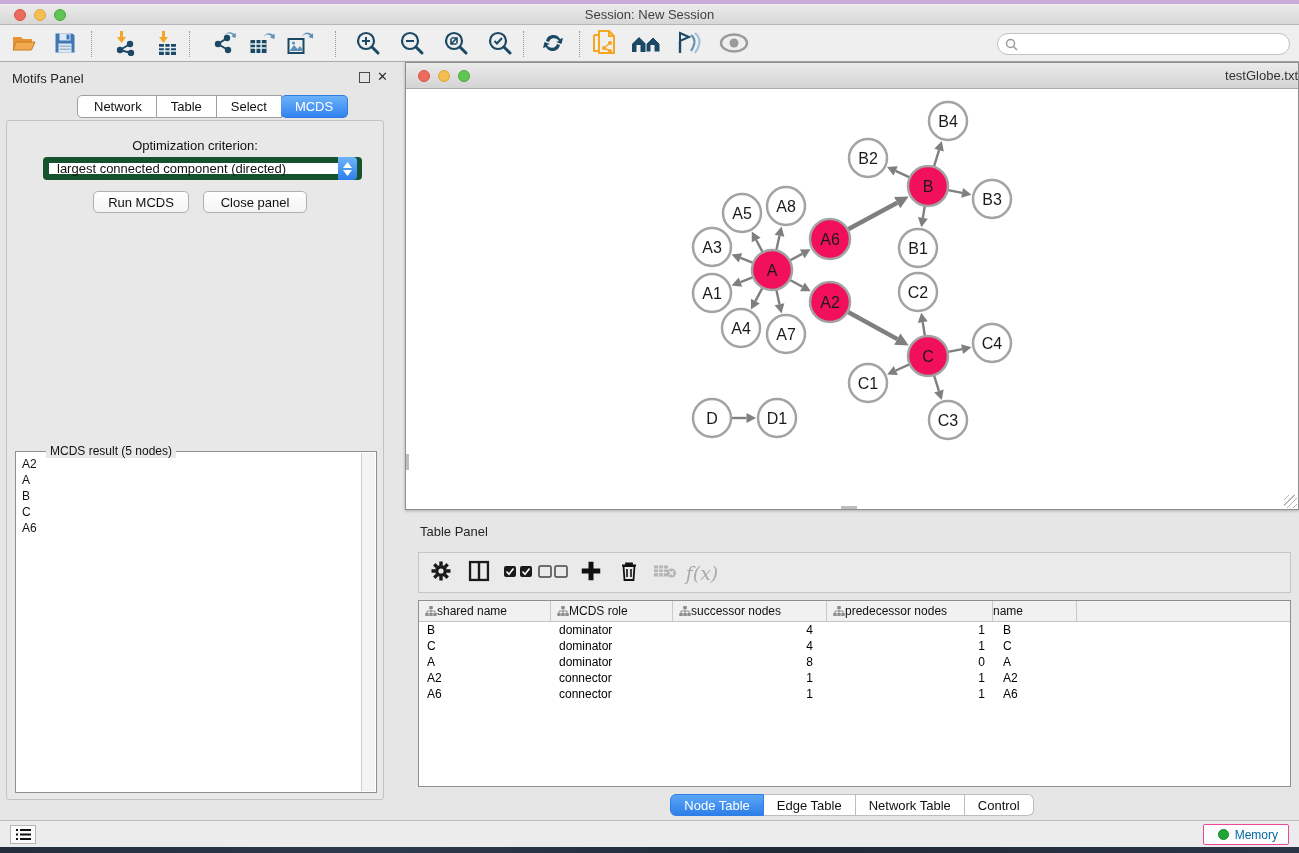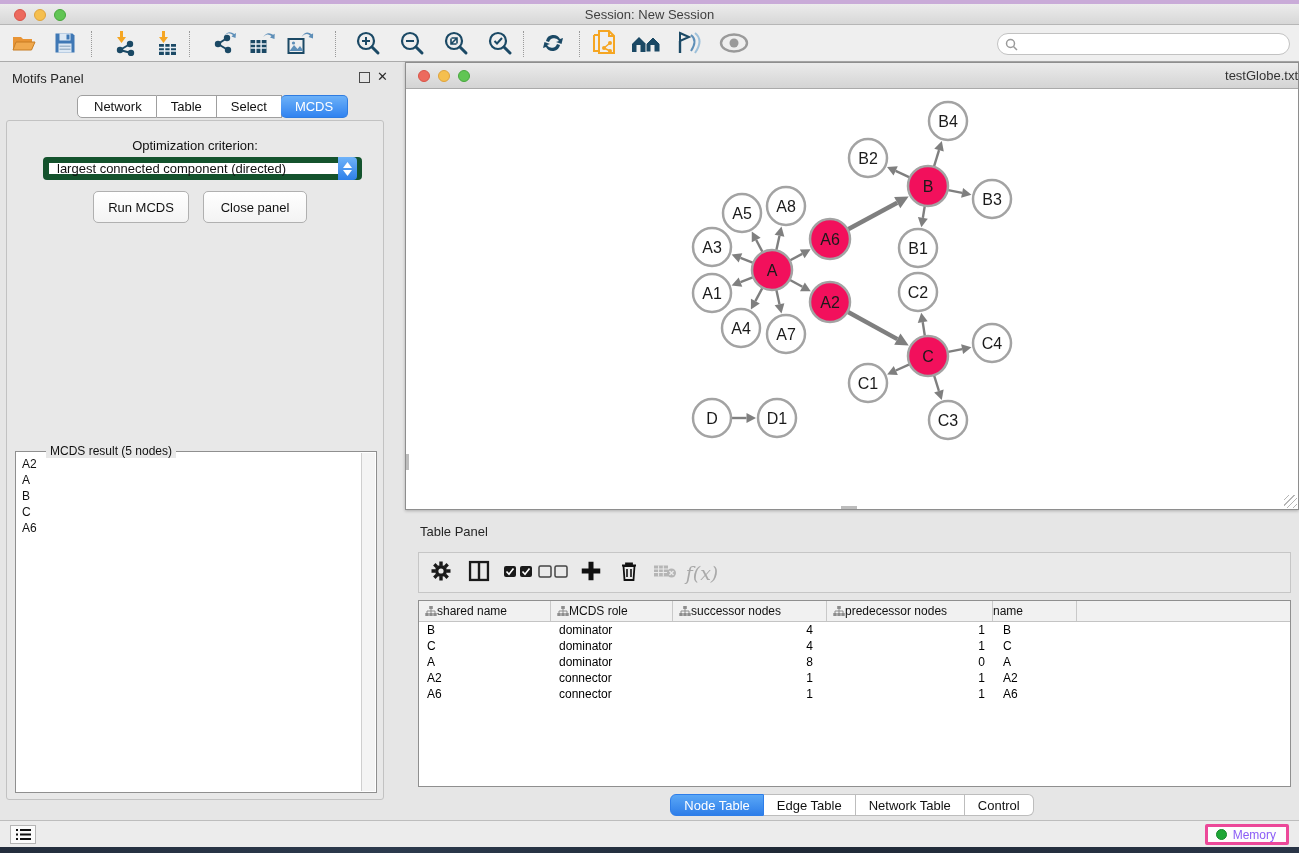--- a/index.html
+++ b/index.html
@@ -37,21 +37,21 @@
   .cp-tab.lastplain { border-radius:0; }
   .cp-tab.active { background:linear-gradient(#6cb1f8,#3183f0); border-color:#2f7ce0; color:#fff; border-radius:5px; margin-left:-1px; }
   .cp-body { position:absolute; left:6px; top:58px; width:378px; height:680px;
     border:1px solid #c2c2c2; border-radius:3px; background:#e8e8e8; }
   .opt-label { position:absolute; left:0; right:0; top:17px; text-align:center; font-size:13px; color:#111; }
   .dropdown { position:absolute; left:36px; top:36px; width:319px; height:23px; background:#fff;
     border:6px solid #14532d; border-radius:4px; display:flex; align-items:center; }
   .dropdown .dd-text { flex:1; font-size:13px; color:#111; padding-left:8px; white-space:nowrap; overflow:hidden; }
   .dd-stepper { width:19px; height:23px; margin-right:-1px; border-radius:0 4px 4px 0;
     background:linear-gradient(#6fb3f9,#2d7fe9); display:flex; flex-direction:column; align-items:center; justify-content:center; gap:2px; }
-  .btn { position:absolute; height:32px; background:linear-gradient(#ffffff,#f3f3f3); border:1px solid #b0b0b0;
+  .btn { position:absolute; height:22px; background:linear-gradient(#ffffff,#f3f3f3); border:1px solid #b0b0b0;
     border-radius:5px; font-size:13px; color:#111; display:flex; align-items:center; justify-content:center; }
   .result-box { position:absolute; left:8px; top:330px; width:362px; height:342px;
     border:1px solid #8f8f8f; background:#fff; }
   .result-legend { position:absolute; left:6px; top:-8px; background:#e8e8e8; padding:0 4px; font-size:12px; color:#111;margin-left:24px; }
   .result-list { position:absolute; left:2px; top:4px; right:16px; bottom:2px; overflow:hidden; }
   .result-list div { font-size:12px; color:#111; line-height:16px; padding-left:4px; }
   .result-scroll { position:absolute; top:1px; right:1px; bottom:1px; width:14px; background:#f4f4f4; border-left:1px solid #cfcfcf; }
 
   
   .netwin { position:absolute; left:405px; top:62px; width:894px; height:448px;
@@ -84,22 +84,22 @@
     display:flex; align-items:center; padding:0 13px; }
   .bt-tab:first-child { border-left:1px solid #bdbdbd; border-radius:6px 0 0 6px; }
   .bt-tab:last-child { border-radius:0 6px 6px 0; }
   .bt-tab.active { background:linear-gradient(#5aa7f6,#2e7ee9); border-color:#2e7ee9; color:#fff; }
 
   
   .statusbar { position:absolute; left:0; top:820px; width:1299px; height:27px;
     background:#ececec; border-top:1px solid #bdbdbd; }
   .list-btn { position:absolute; left:10px; top:4px; width:26px; height:19px; background:#fbfbfb;
     border:1px solid #b5b5b5; display:flex; align-items:center; justify-content:center; }
-  .memory-btn { position:absolute; right:10px; top:3px; height:21px; padding:0 10px 0 8px; background:#fdfdfd;
-    border:3px solid #ec4899; border-radius:2px; display:flex; align-items:center; gap:6px; font-size:12px; color:#8b5cf6; }
+  .memory-btn { position:absolute; right:10px; top:3px; height:21px; padding:0 10px 0 14px; background:#fdfdfd;
+    border:1px solid #ec4899; border-radius:2px; display:flex; align-items:center; gap:6px; font-size:12px; color:#0369a1; }
   .memory-dot { width:11px; height:11px; border-radius:50%; background:#1ea636; border:1px solid #15882a; }
   .desktop-strip-bottom { position:absolute; left:0; top:847px; width:1299px; height:6px;
     background:linear-gradient(90deg,#232d3c,#2c3a4d 30%,#1f2936 60%,#2a3547); }
 </style>
 </head>
 <body>
 
 <div class="desktop-strip-top"></div>
 <div class="titlebar">
   <div class="traffic" style="left:14px;">

